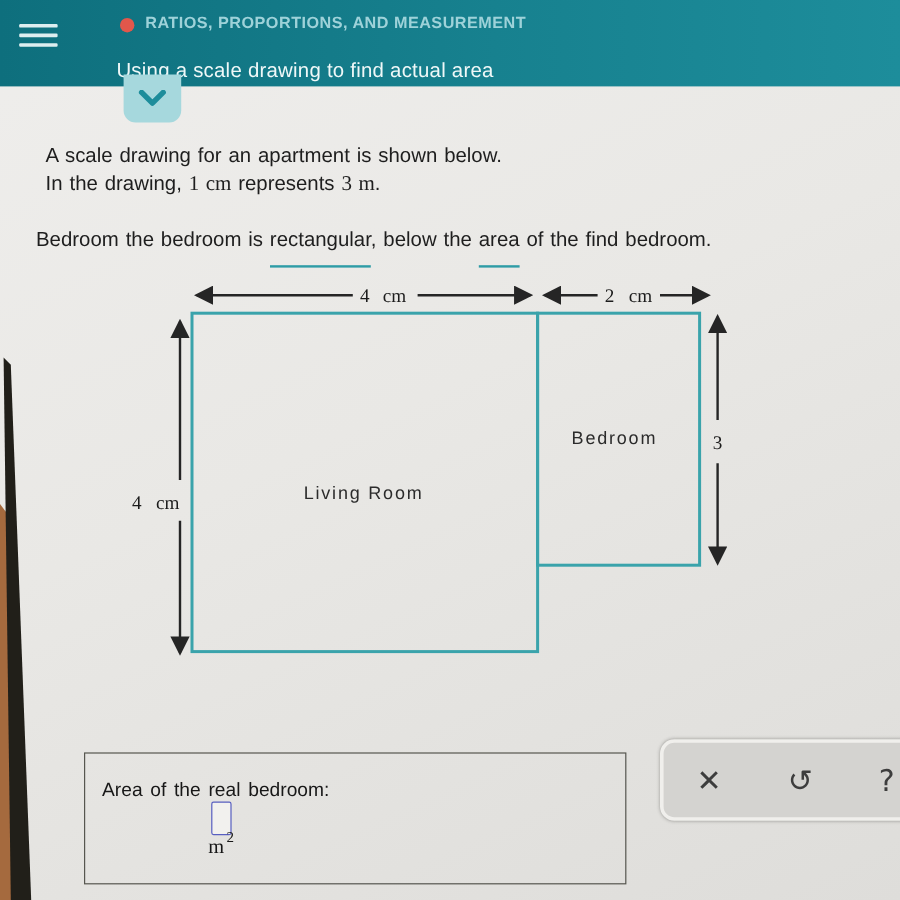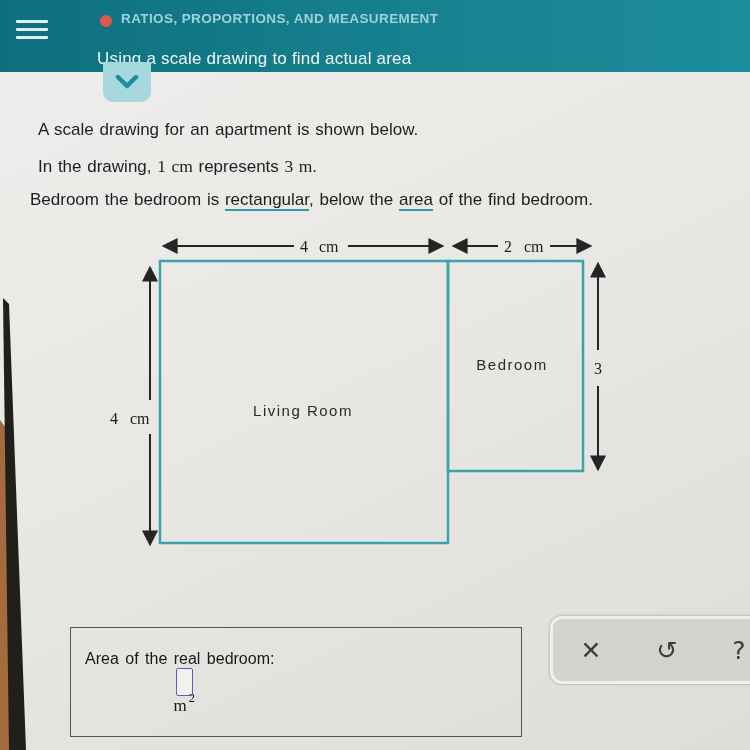--- a/index.html
+++ b/index.html
@@ -35,26 +35,26 @@
   }
   
   .collapse-btn{
     position:absolute;left:103px;top:62px;width:48px;height:40px;
     background:#a6d8dd;border:none;border-radius:0 0 10px 10px;cursor:pointer;
     display:flex;align-items:center;justify-content:center;
   }
   
   .ptext{position:absolute;font-size:17px;color:#1e1e1e;word-spacing:1px;}
   .line1{left:38px;top:120px;}
-  .line2{left:38px;top:156px;}
+  .line2{left:38px;top:142px;}
   .line3{left:30px;top:190px;}
   .mathser{font-family:"Liberation Serif",serif;font-size:17.5px;}
   .gloss{
     color:#1e1e1e;text-decoration:none;cursor:pointer;
-    border-bottom:2px solid #2e9ca6;padding-bottom:0px;
+    border-bottom:2px solid #2e9ca6;padding-bottom:12px;
   }
   
   .diagram{position:absolute;left:98px;top:228px;}
   .dim-ser{font-family:"Liberation Serif",serif;font-size:16px;fill:#1c1c1c;}
   .room-lab{font-family:"Liberation Sans",sans-serif;font-size:15px;fill:#2b2b2b;letter-spacing:1.5px;}
   
   .answer-box{
     position:absolute;left:70px;top:627px;width:450px;height:108px;
     border:1.5px solid #56564f;background:transparent;
   }

